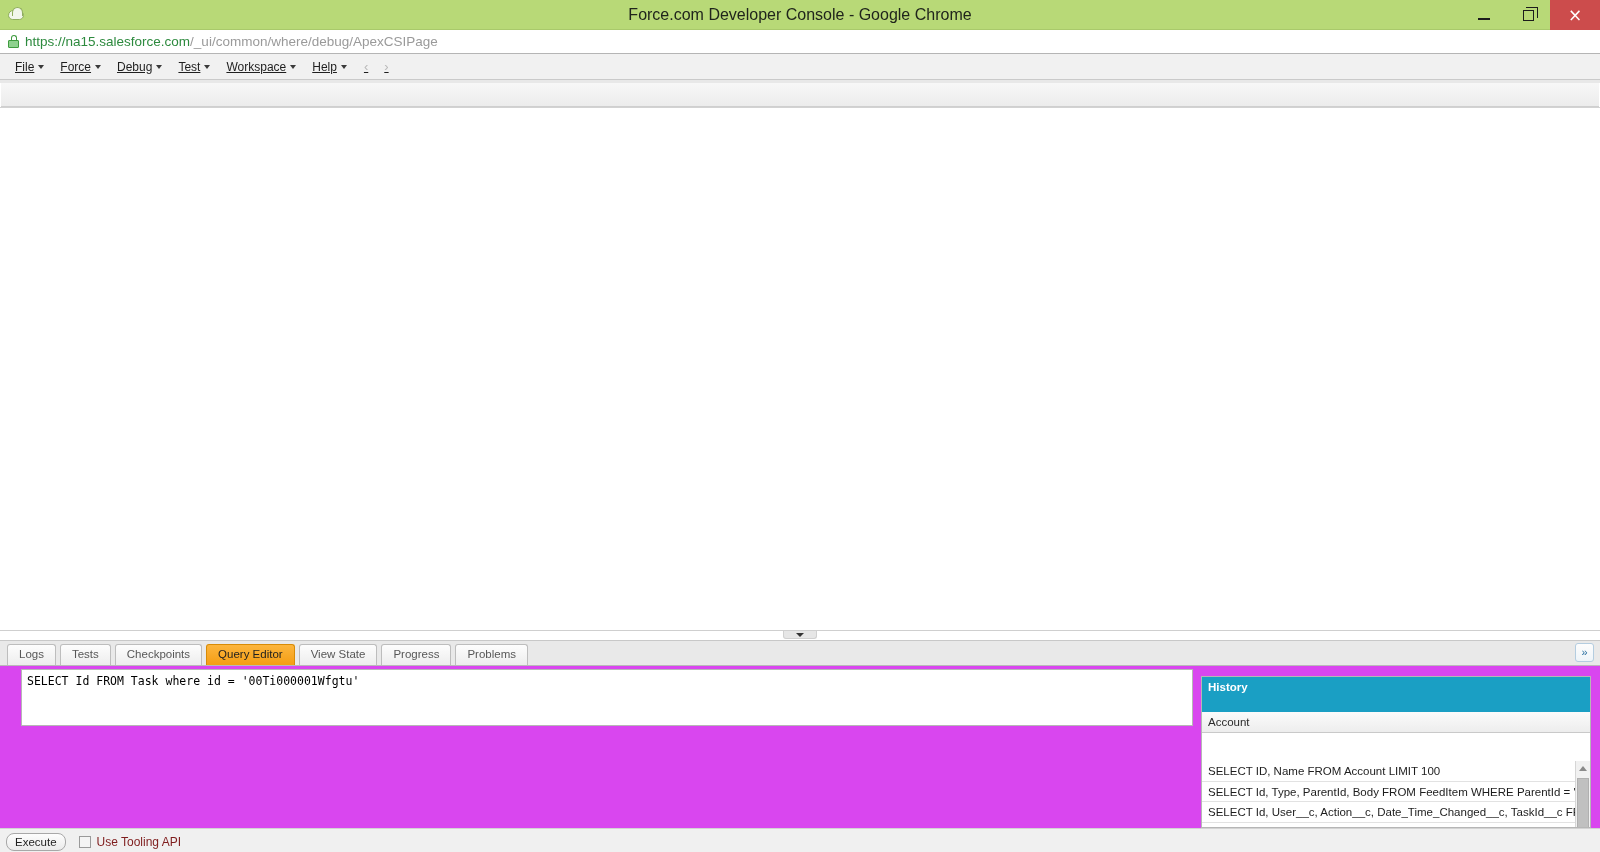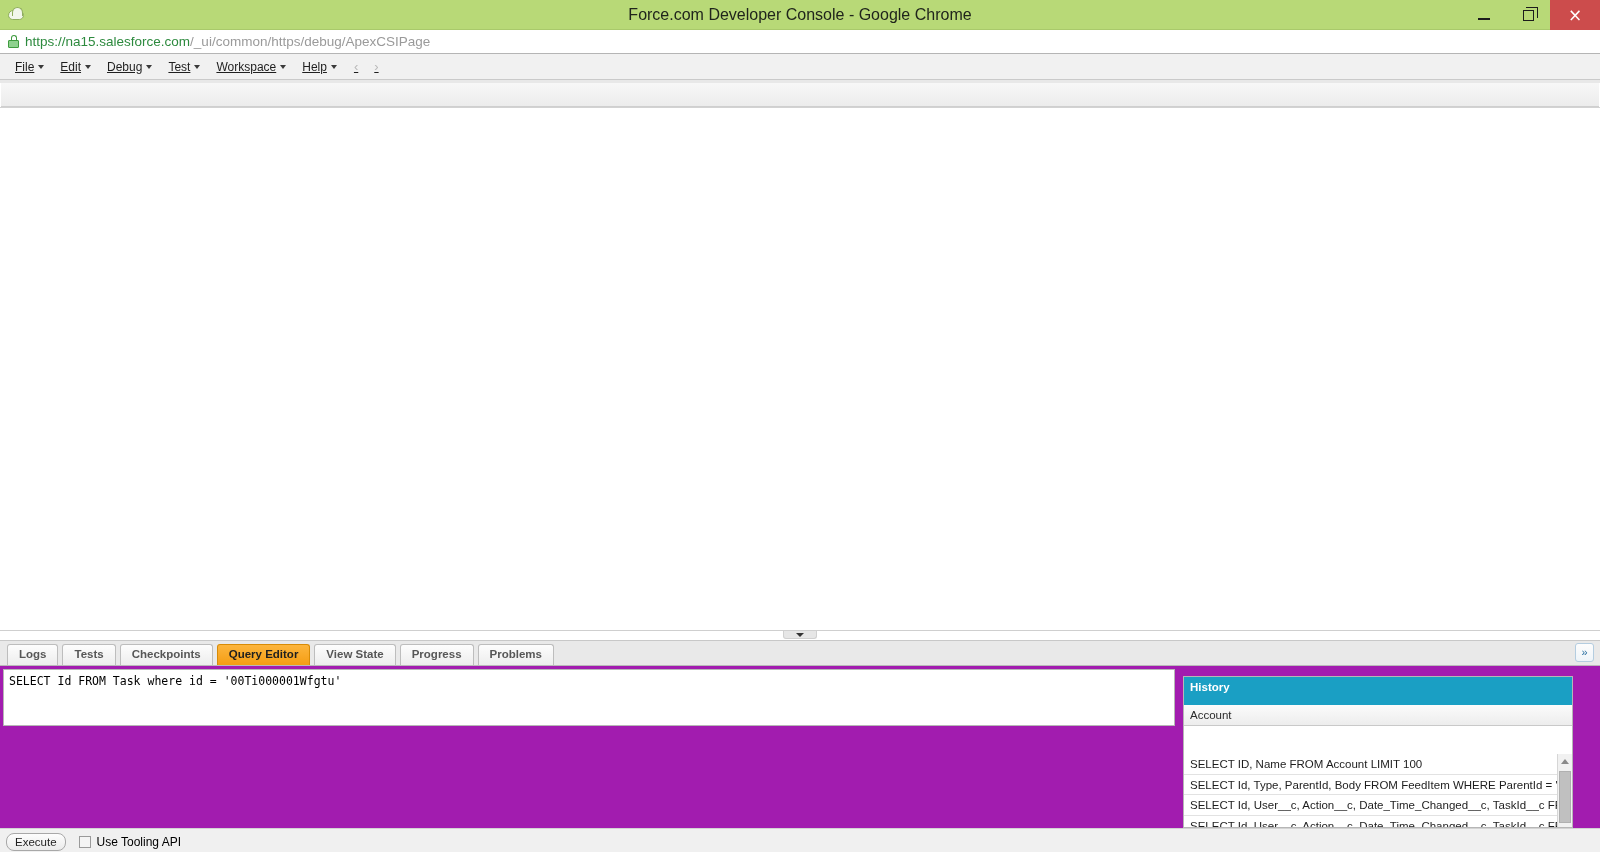--- a/index.html
+++ b/index.html
@@ -230,21 +230,21 @@
     padding-left: 7px;
     position: relative;
     border-bottom: 1px solid #b9b9b9;
   }
   .tab {
     height: 21px;
     line-height: 19px;
     padding: 0 11px;
     margin-right: 4px;
     font-size: 11.5px;
-    font-weight: bold;
+    font-weight: normal;
     color: #575757;
     background: linear-gradient(to bottom, #fdfdfd 0%, #ededed 100%);
     border: 1px solid #bdbdbd;
     border-bottom: none;
     border-radius: 3px 3px 0 0;
     cursor: default;
     white-space: nowrap;
   }
   .tab.active {
     background: #f5a623;
@@ -265,22 +265,22 @@
     justify-content: center;
     color: #2a6fa0;
     font-size: 11px;
     line-height: 1;
     cursor: default;
   }
 
   .panel-body {
     flex: 1;
     display: flex;
-    background: #a21caf;
-    padding: 3px 3px 0 3px;
+    background: #d946ef;
+    padding: 3px 3px 0 21px;
     gap: 8px;
     min-height: 0;
   }
 
   .editor-col {
     width: 1172px;
     display: flex;
     flex-direction: column;
     min-height: 0;
   }
@@ -315,21 +315,21 @@
   .history-col {
     width: 390px;
     display: flex;
     flex-direction: column;
     border: 1px solid #b6b6b6;
     background: #ffffff;
     min-height: 0;
     margin-top: 7px;
   }
   .history-title {
-    height: 28px;
+    height: 35px;
     background: #1a9fc4;
     color: #ffffff;
     font-size: 11.5px;
     font-weight: bold;
     line-height: 20px;
     padding-left: 6px;
   }
   .history-colheader {
     height: 21px;
     background: linear-gradient(to bottom, #fbfbfb, #ededed);
@@ -418,21 +418,21 @@
     border: 1px solid #a8a8a8;
     border-radius: 8px;
     padding: 2px 8px;
     cursor: default;
   }
   .tooling-wrap {
     display: flex;
     align-items: center;
     margin-left: 13px;
     font-size: 12px;
-    color: #000000;
+    color: #7f1d1d;
   }
   .checkbox {
     width: 12px; height: 12px;
     border: 1px solid #9a9a9a;
     background: #f4f4f4;
     margin-right: 6px;
     cursor: default;
   }
 </style>
 </head>
@@ -456,26 +456,26 @@
   </div>
 </div>
 
 <div class="urlbar">
   <div class="lock-icon">
     <div class="shackle"></div>
     <div class="body"></div>
   </div>
   <span class="url-scheme">https://</span>
     <span class="url-host">na15.salesforce.com</span>
-    <span class="url-path">/_ui/common/https/debug/ApexCSIPage</span>
+    <span class="url-path">/_ui/common/where/debug/ApexCSIPage</span>
 </div>
 
 <div class="menubar">
   <div class="menu-item"><span>File</span><span class="caret"></span></div>
-  <div class="menu-item"><span>Edit</span><span class="caret"></span></div>
+  <div class="menu-item"><span>Force</span><span class="caret"></span></div>
   <div class="menu-item"><span>Debug</span><span class="caret"></span></div>
   <div class="menu-item"><span>Test</span><span class="caret"></span></div>
   <div class="menu-item"><span>Workspace</span><span class="caret"></span></div>
   <div class="menu-item"><span>Help</span><span class="caret"></span></div>
   <div class="nav-arrow">‹</div>
   <div class="nav-arrow">›</div>
 </div>
 
 <div class="strip-gap"></div>
 <div class="toolbar-strip"></div>

